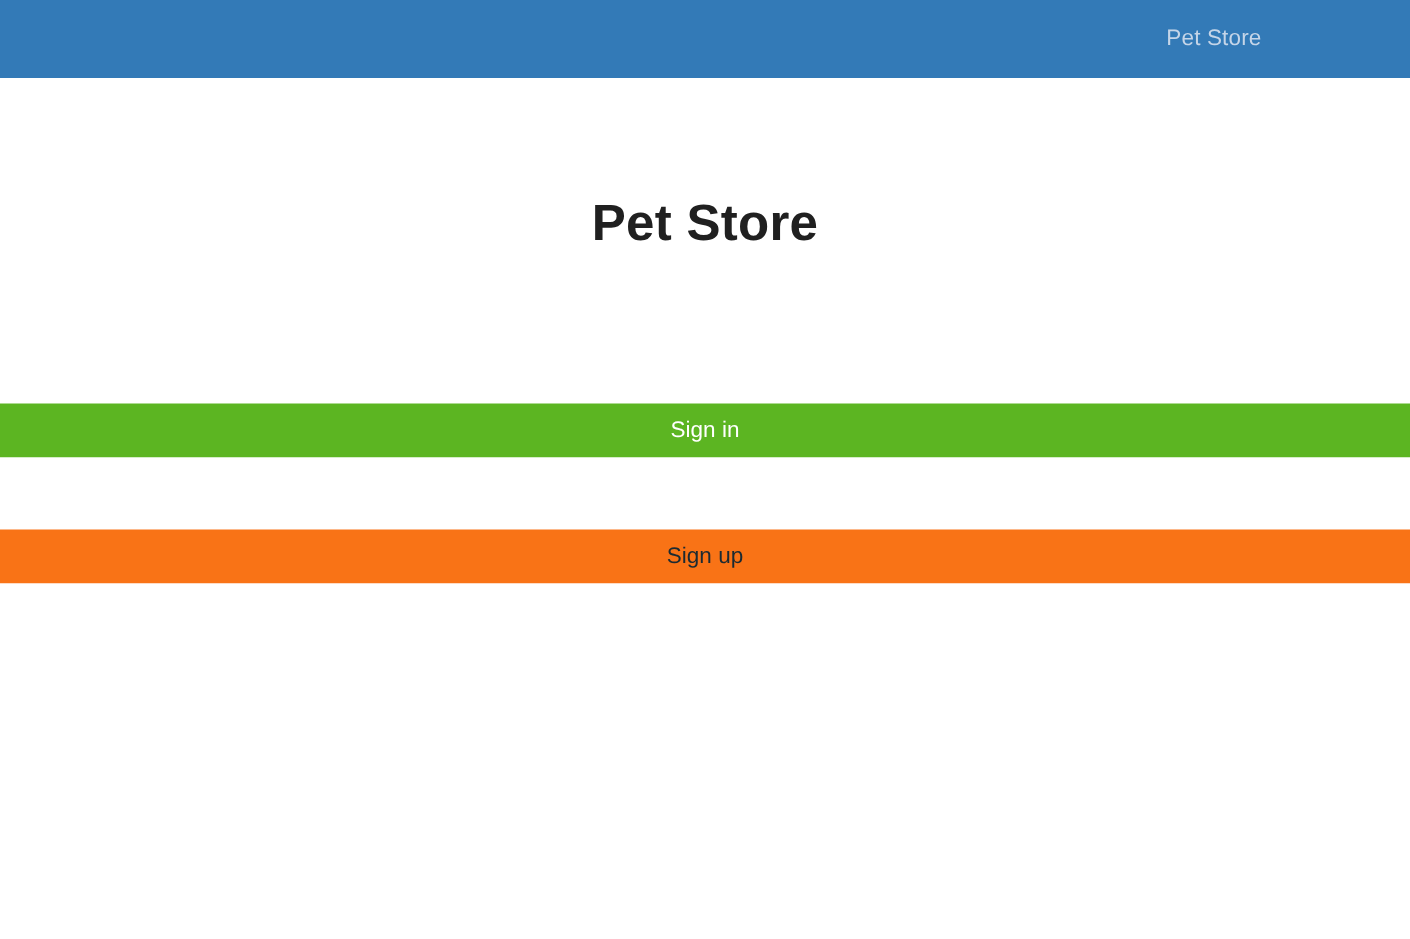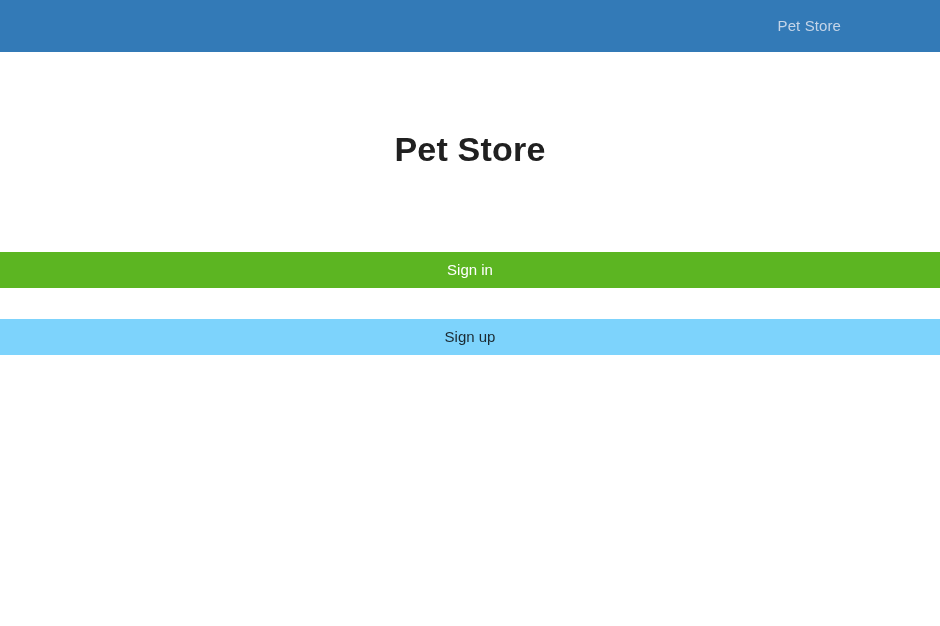--- a/index.html
+++ b/index.html
@@ -61,27 +61,28 @@
     display: flex;
     align-items: center;
     justify-content: center;
     box-sizing: border-box;
     border: 0;
     cursor: pointer;
     font-family: "Liberation Sans", sans-serif;
     font-size: 15px;
     line-height: 36px;
     padding: 0;
+    margin-top: 17px;
   }
   .action-bar.signin {
     background: #5cb522;
     color: #ffffff;
   }
   .action-bar.signup {
-    background: #7dd3fc;
+    background: #f97316;
     color: #1b2a32;
   }
   .bar-gap {
     width: 100%;
     height: 31px;
     background: #ffffff;
   }
   .content-fill {
     width: 100%;
     height: 271px;

